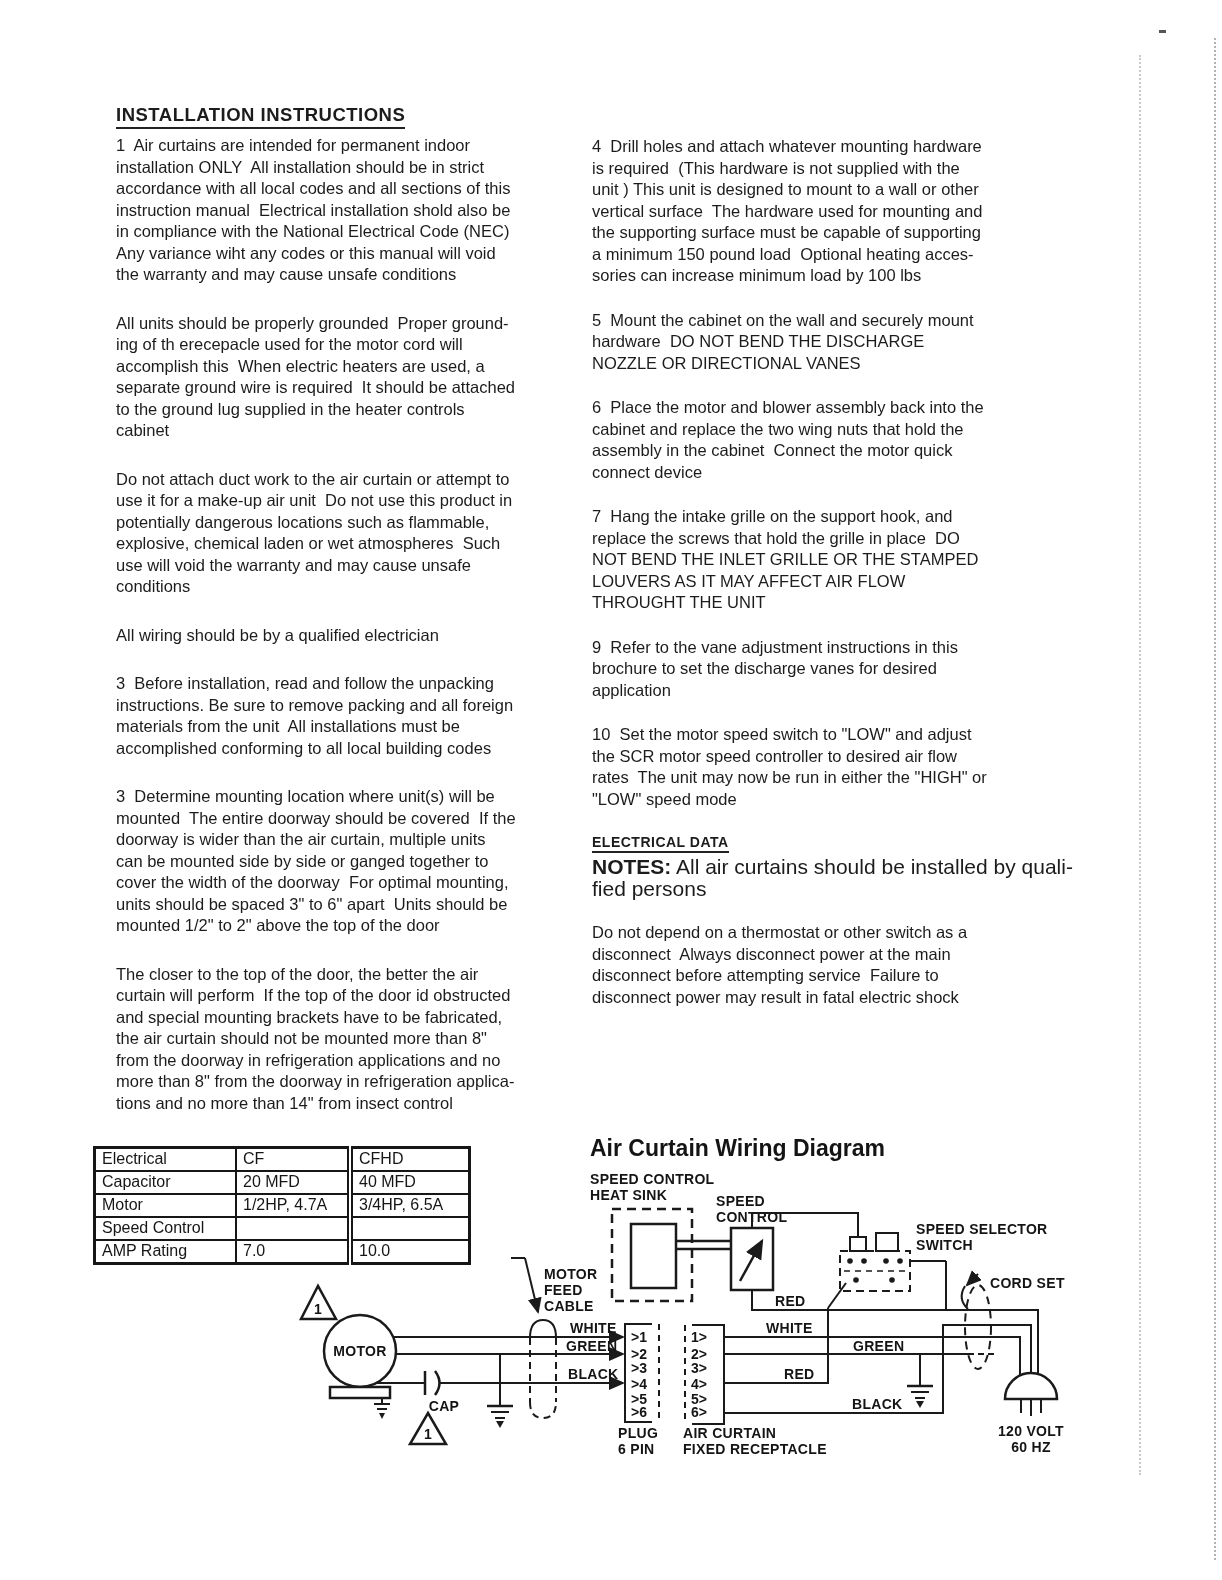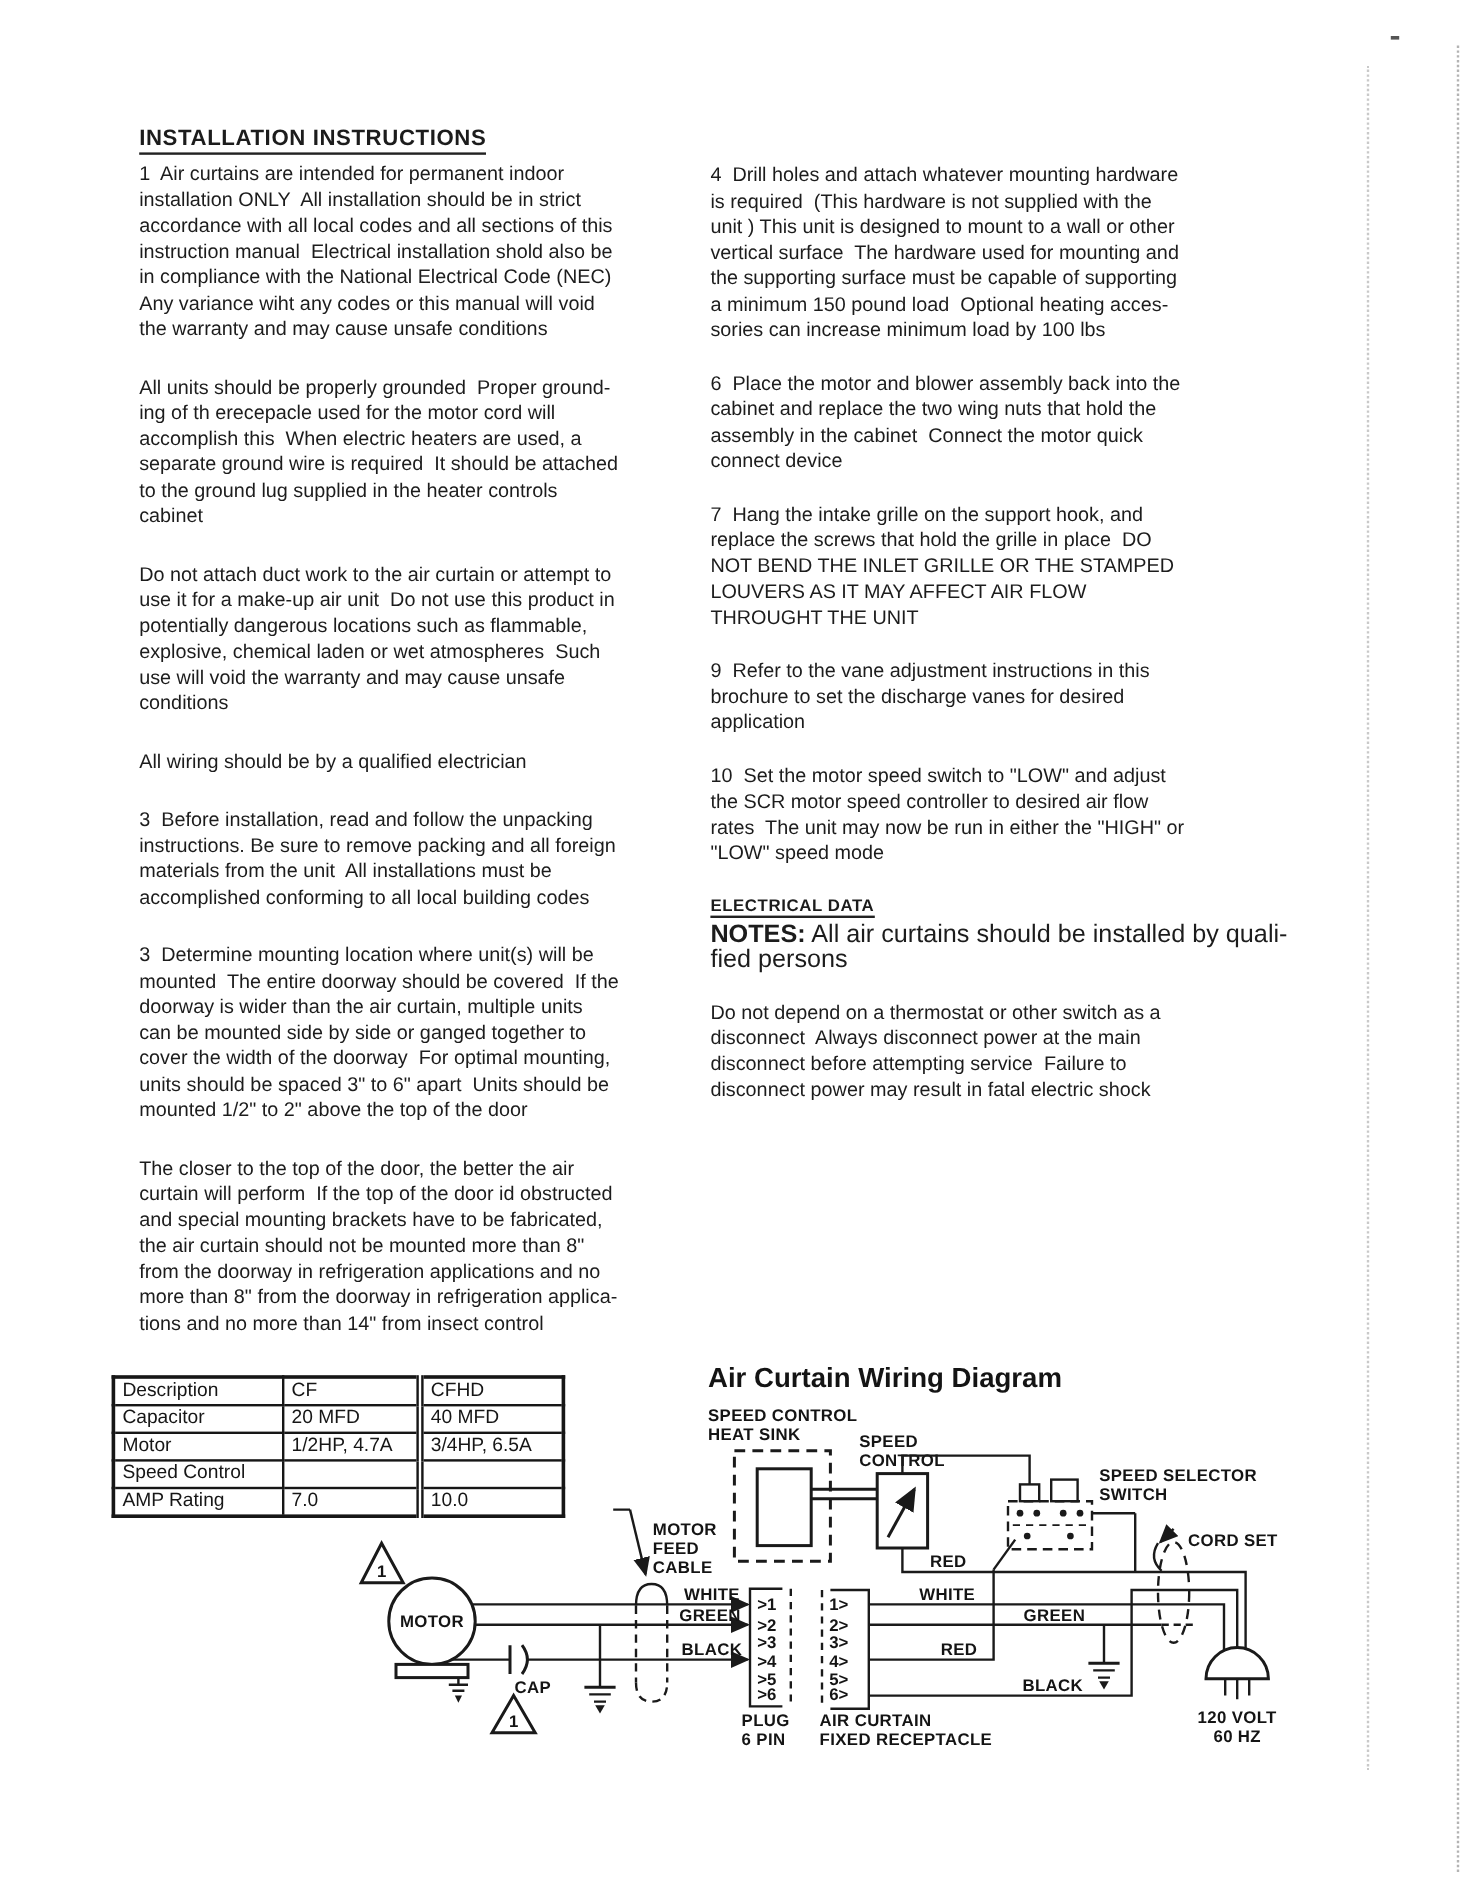--- a/index.html
+++ b/index.html
@@ -92,20 +92,23 @@
 </div>
 
 <div class="col" id="right-col">
   <p class="para">4  Drill holes and attach whatever mounting hardware
 is required  (This hardware is not supplied with the
 unit ) This unit is designed to mount to a wall or other
 vertical surface  The hardware used for mounting and
 the supporting surface must be capable of supporting
 a minimum 150 pound load  Optional heating acces-
 sories can increase minimum load by 100 lbs</p>
+  <p class="para">5  Mount the cabinet on the wall and securely mount
+hardware  DO NOT BEND THE DISCHARGE
+NOZZLE OR DIRECTIONAL VANES</p>
   <p class="para">6  Place the motor and blower assembly back into the
 cabinet and replace the two wing nuts that hold the
 assembly in the cabinet  Connect the motor quick
 connect device</p>
   <p class="para">7  Hang the intake grille on the support hook, and
 replace the screws that hold the grille in place  DO
 NOT BEND THE INLET GRILLE OR THE STAMPED
 LOUVERS AS IT MAY AFFECT AIR FLOW
 THROUGHT THE UNIT</p>
   <p class="para">9  Refer to the vane adjustment instructions in this
@@ -120,21 +123,21 @@
 fied persons</span></p>
   <p class="para">Do not depend on a thermostat or other switch as a
 disconnect  Always disconnect power at the main
 disconnect before attempting service  Failure to
 disconnect power may result in fatal electric shock</p>
 </div>
 
 <table id="spec-table">
   <tbody>
       <tr>
-        <td class="c0">Description</td>
+        <td class="c0">Electrical</td>
         <td class="c1">CF</td>
         <td class="c2">CFHD</td>
       </tr>
   <tr>
         <td class="c0">Capacitor</td>
         <td class="c1">20 MFD</td>
         <td class="c2">40 MFD</td>
       </tr>
   <tr>
         <td class="c0">Motor</td>

